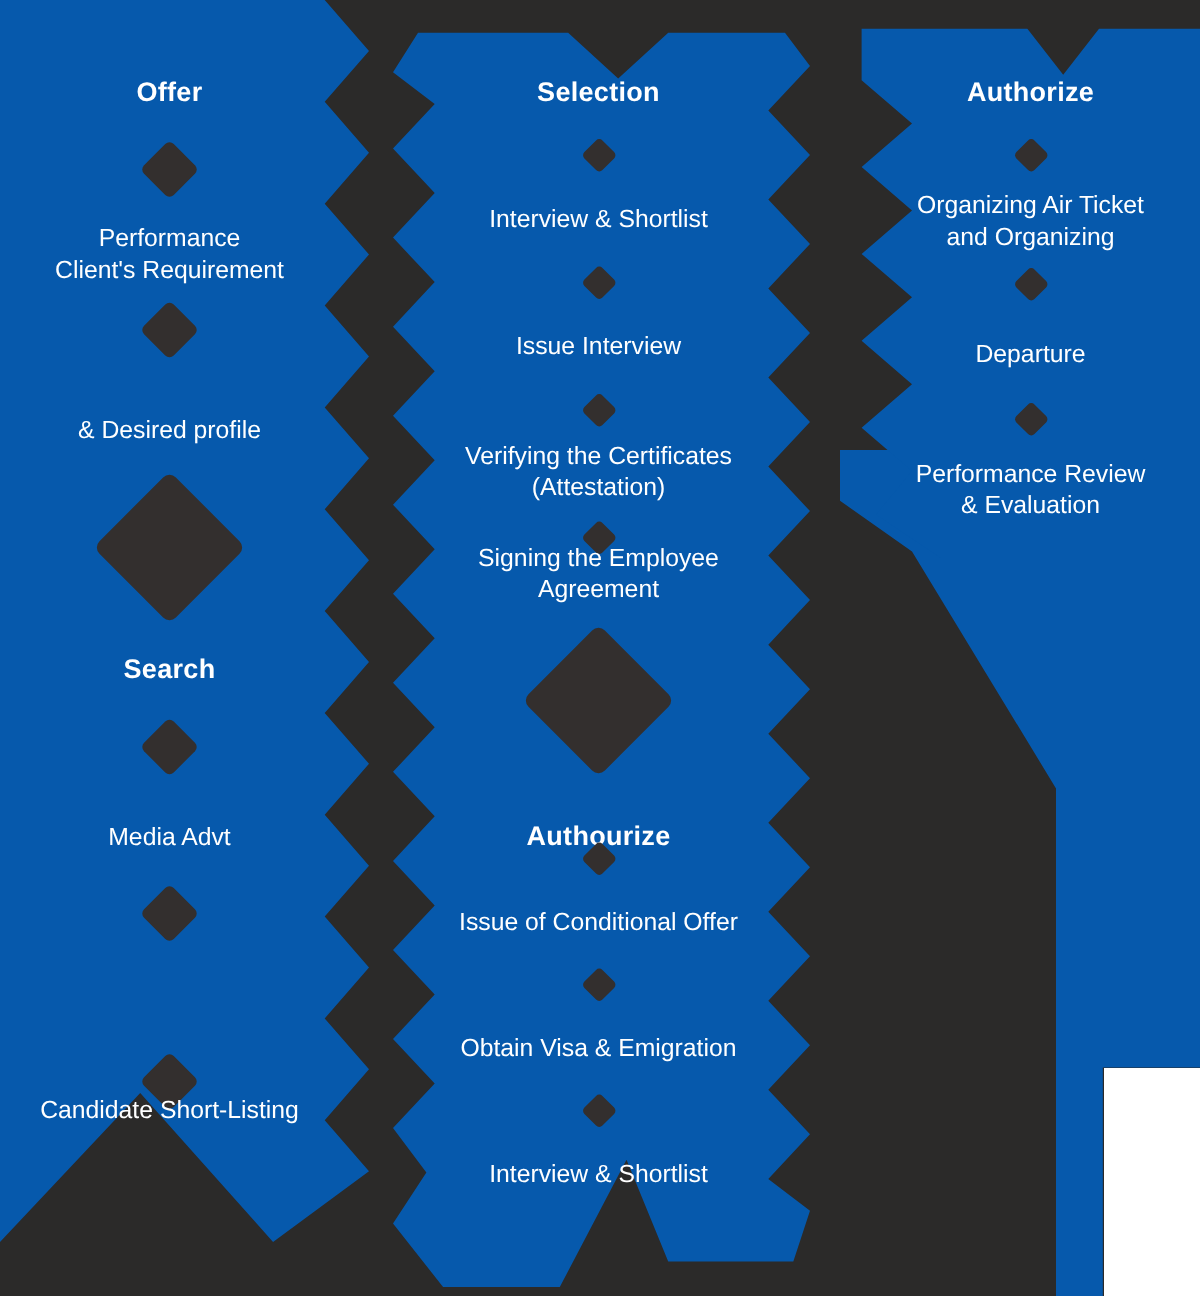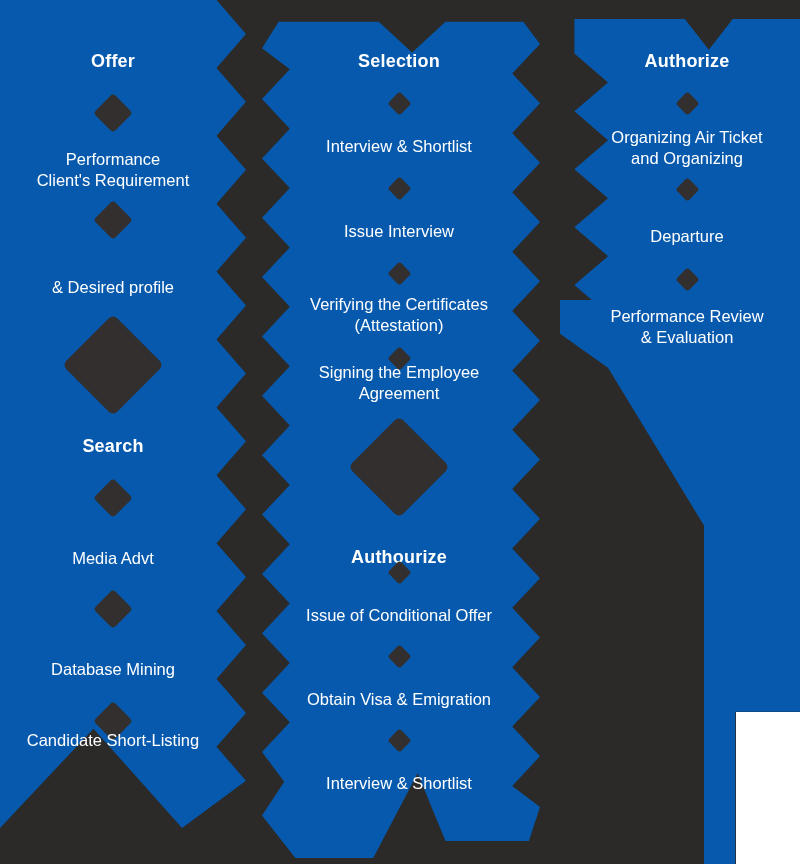--- a/index.html
+++ b/index.html
@@ -149,21 +149,20 @@
   </div>
 
   <div class="dia lg" style="left:77px; top:329px;"></div>
 
   <div class="head" style="left:0px; top:436px; width:226px;">Search</div>
 
   <div class="dia md" style="left:99px; top:484px;"></div>
   <div class="label" style="left:0px; top:548px; width:226px;">Media Advt</div>
 
   <div class="dia md" style="left:99px; top:595px;"></div>
-  <div class="label" style="left:0px; top:659px; width:226px;">Database Mining</div>
 
   <div class="dia md" style="left:99px; top:707px;"></div>
   <div class="label" style="left:0px; top:730px; width:226px;">Candidate Short-Listing</div>
 
   <div class="head" style="left:286px; top:51px; width:226px;">Selection</div>
 
   <div class="dia sm" style="left:391px; top:95px;"></div>
   <div class="label" style="left:286px; top:136px; width:226px;">Interview &amp; Shortlist</div>
 
   <div class="dia sm" style="left:391px; top:180px;"></div>

